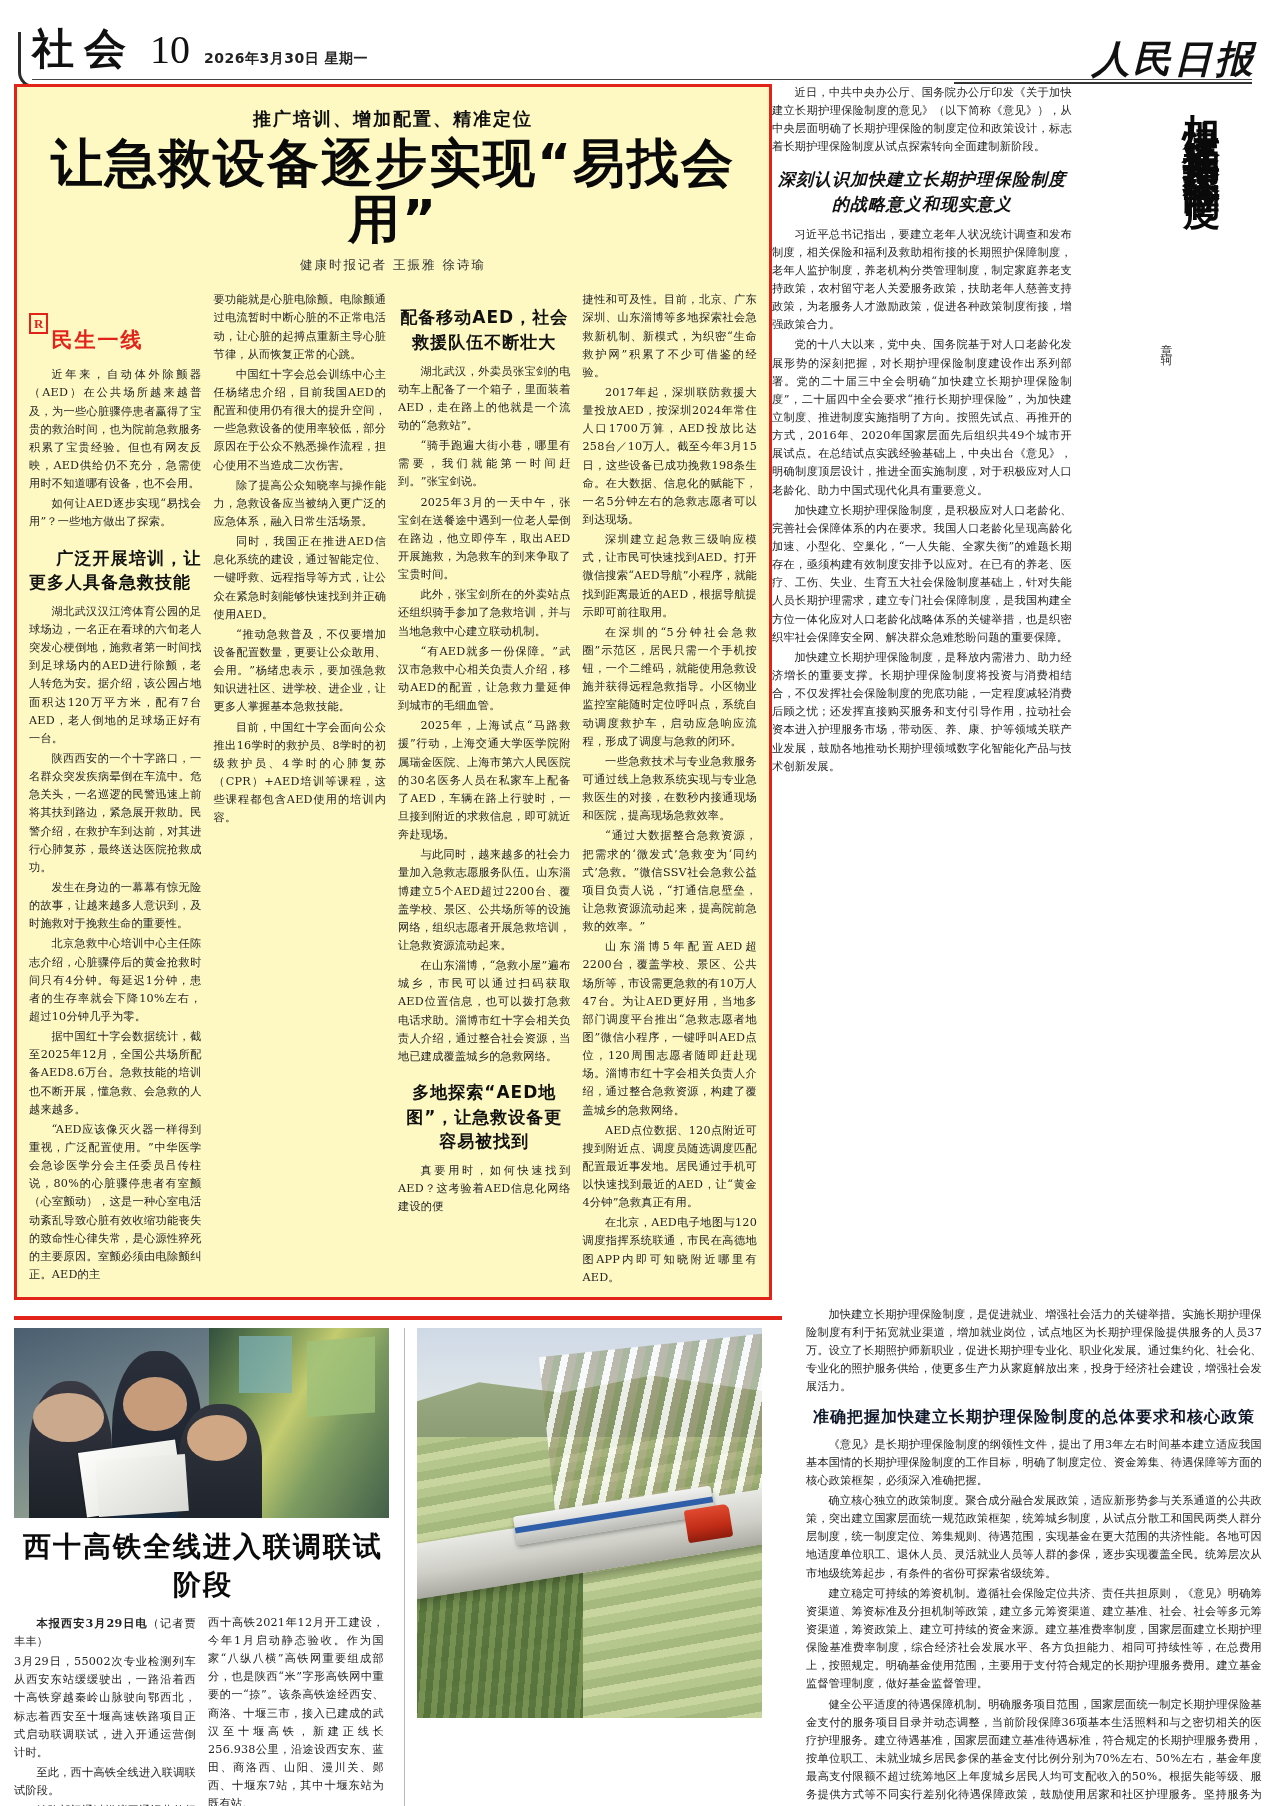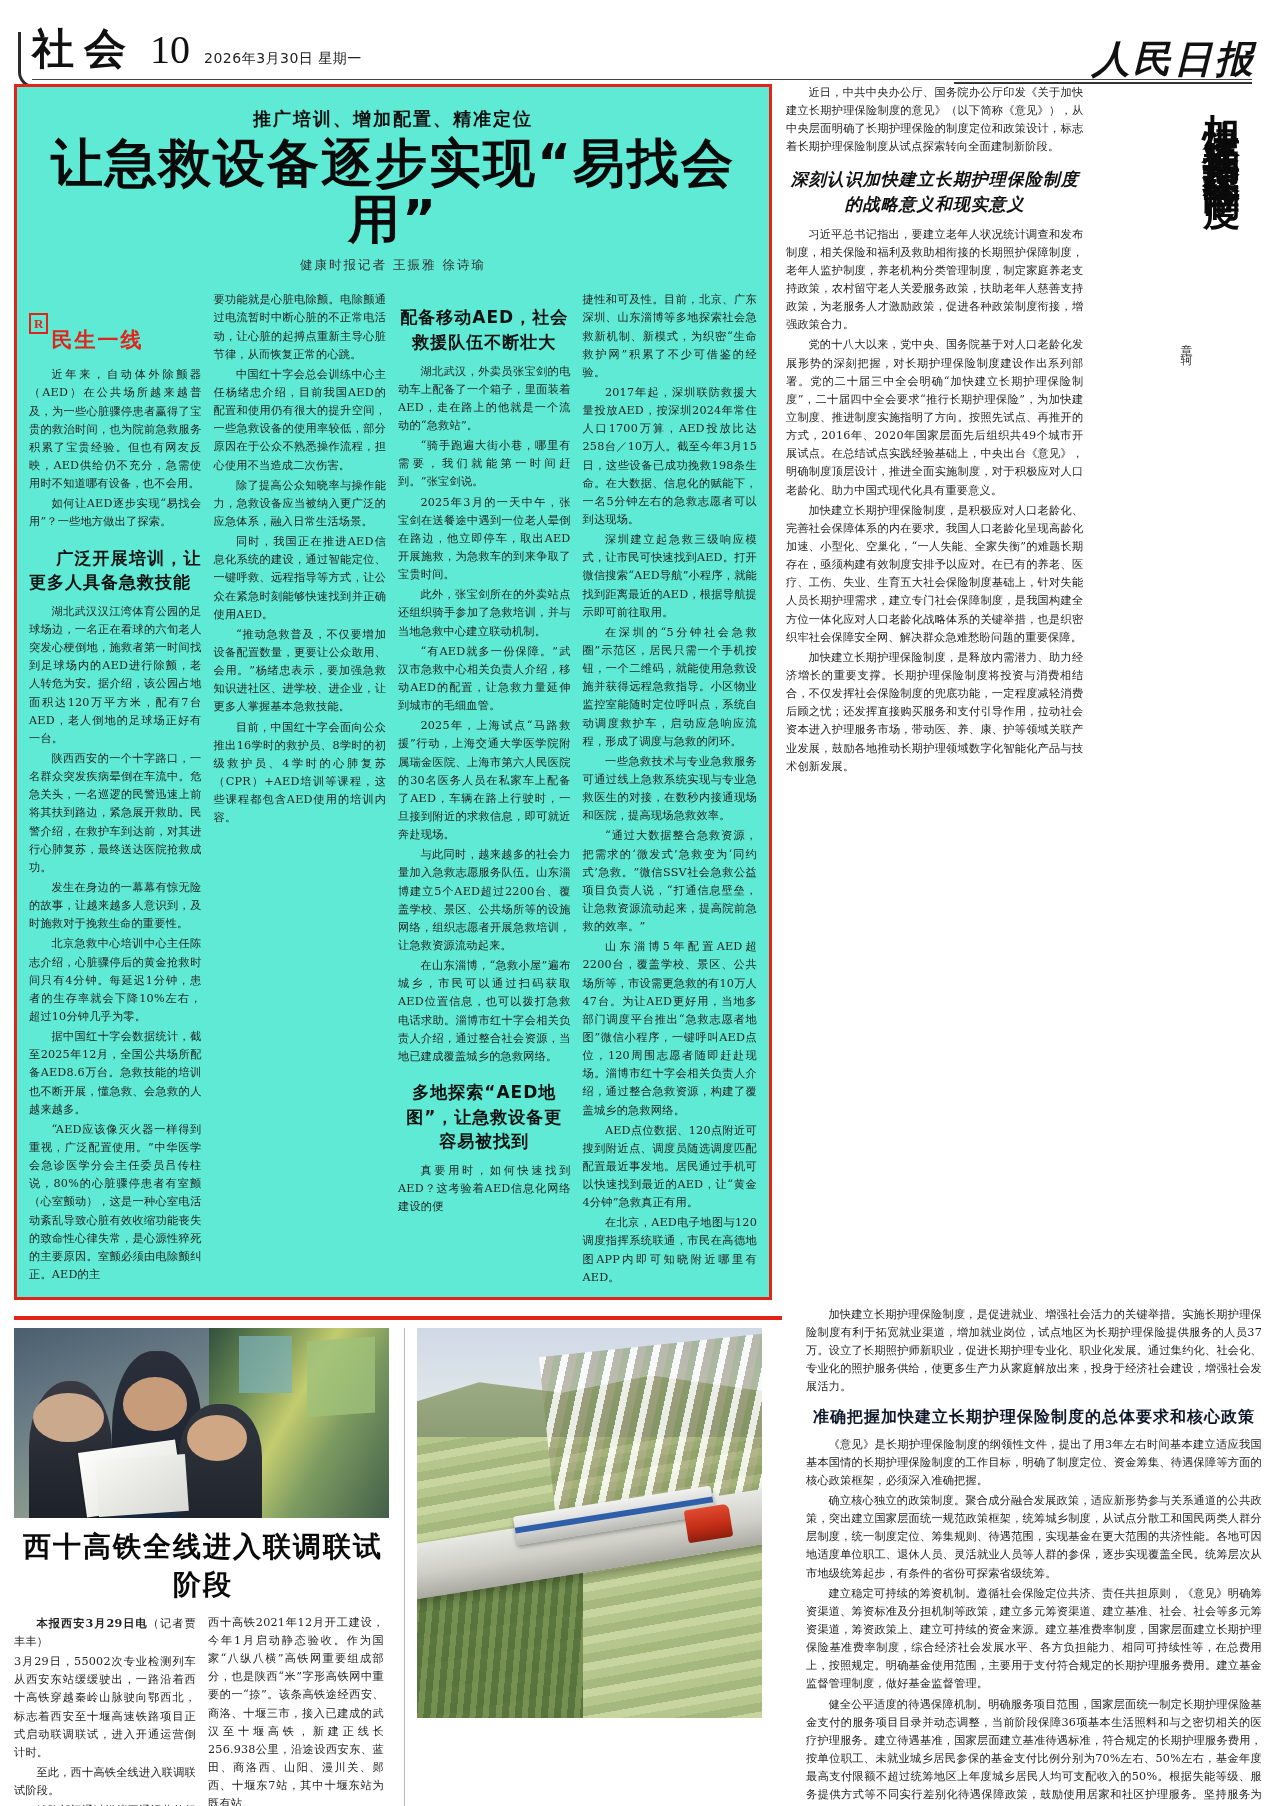--- a/index.html
+++ b/index.html
@@ -20,38 +20,38 @@
     position:absolute; left:4px; top:4px; width:18px; height:56px;
     border-left:3px solid #2b2b2b; border-bottom:3px solid #2b2b2b;
     border-bottom-left-radius:16px;
   }
   .mast-section {
     font-size:42px; font-weight:700; letter-spacing:10px;
     font-family:"DejaVu Sans","Liberation Sans",sans-serif;
     line-height:1; color:#111;
   }
   .mast-pageno { font-size:40px; font-weight:400; font-family:"Liberation Serif",serif; line-height:1; color:#111;}
-  .mast-date { font-size:14px; color:#222; letter-spacing:.5px; padding-bottom:4px; }
+  .mast-date { font-size:14px; color:#222; letter-spacing:.5px; padding-bottom:4px;font-weight:bold; }
   .mast-right { margin-left:auto; padding-bottom:6px; padding-right:10px; }
   .mast-logo {
     font-size:38px; font-weight:700; letter-spacing:3px;
     font-family:"DejaVu Serif","Liberation Serif",serif;
     font-style:italic; color:#111; line-height:1;
     transform:skewX(-6deg);
   }
   .mast-rule { position:absolute; left:18px; right:14px; bottom:4px; height:0; border-top:1.5px solid #444; }
   .mast-rule2 { position:absolute; left:940px; right:14px; bottom:0px; height:0; border-top:2.5px solid #333; }
 
   
   .grid-top { display:flex; gap:0px; align-items:flex-start; }
 
   
   .feature-box {
     width:758px; border:3px solid #e2231a; padding:10px 12px 8px 12px;
-    position:relative; background:#5eead4;
+    position:relative; background:#fef9c3;
   }
   .kicker { text-align:center; font-size:18px; font-weight:700; letter-spacing:2px; color:#111; margin:10px 0 4px; }
   .headline-main {
     text-align:center; font-size:52px; font-weight:900; letter-spacing:2px;
     line-height:1.08; color:#0a0a0a; margin:2px 0 10px;
     font-family:"DejaVu Sans","Liberation Sans",sans-serif;
   }
   .byline { text-align:center; font-size:12.5px; color:#333; letter-spacing:2px; margin-bottom:17px;
             font-family:"DejaVu Serif","Liberation Serif",serif; }
 
@@ -74,21 +74,21 @@
   .sub-head.ind { text-indent:1.6em; }
 
   p.body {
     font-size:11.2px; line-height:1.62; text-align:justify; margin:0 0 2px;
     text-indent:2em; color:#242424; letter-spacing:.2px;
     font-family:"DejaVu Serif","Liberation Serif",serif;
   }
   p.body.noind { text-indent:0; }
 
   
-  .editorial { width:470px; padding-left:14px; display:flex; gap:10px; }
+  .editorial { width:470px; display:flex; }
   .ed-text { width:300px; }
   .ed-vert { width:150px; position:relative; display:flex; justify-content:flex-end; gap:6px;}
   .vert-title {
     writing-mode:vertical-rl; text-orientation:upright;
     font-size:37px; font-weight:900; letter-spacing:7px; line-height:1.12;
     color:#0a0a0a; height:650px;
     font-family:"DejaVu Sans","Liberation Sans",sans-serif;
   }
   .vert-author {
     writing-mode:vertical-rl; text-orientation:upright;

